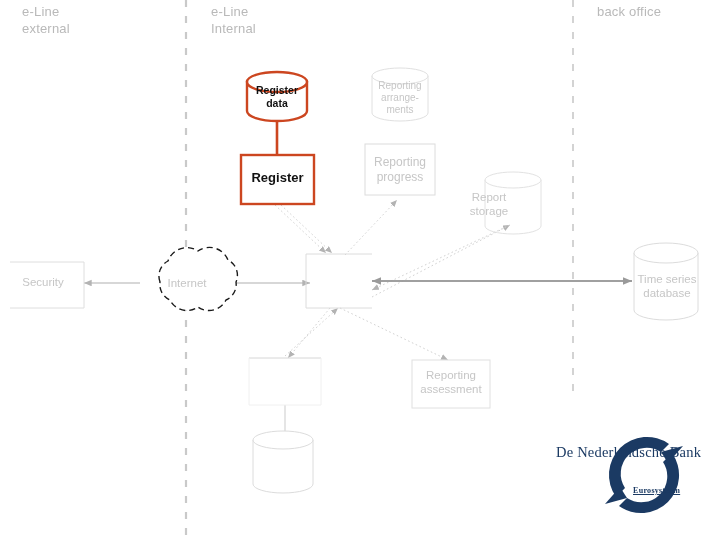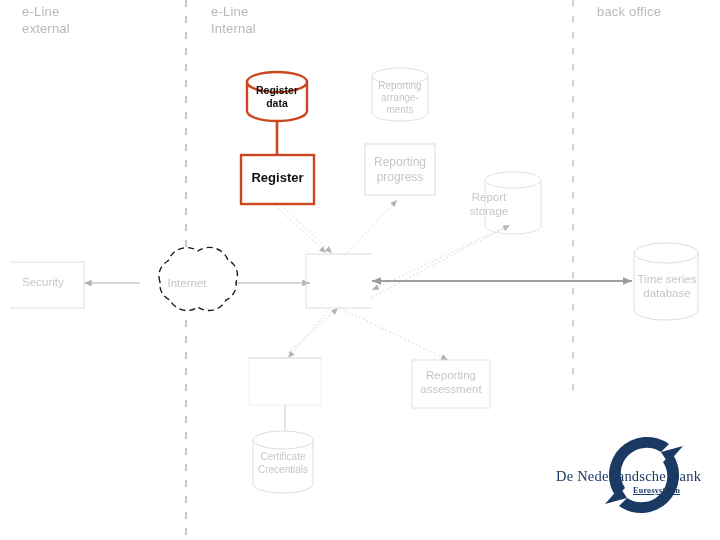--- a/index.html
+++ b/index.html
@@ -213,20 +213,18 @@
   <div class="node-label" style="left:156px; top:276px; width:62px;">Internet</div>
 
 
   <div class="node-label" style="left:630px; top:272px; width:74px;">Time series
 database</div>
 
 
   <div class="node-label" style="left:410px; top:368px; width:82px;">Reporting
 assessment</div>
 
-  <div class="node-label" style="left:248px; top:450px; width:70px; font-size:10px; line-height:13px;">Certificate
-Crecentials</div>
-
-  <div class="logo-text logo-main" style="left:556px; top:468px;">De Nederlandsche Bank</div>
+
+  <div class="logo-text logo-main" style="left:556px; top:444px;">De Nederlandsche Bank</div>
 
   <div class="logo-text logo-sub" style="left:633px; top:486px;text-decoration:underline;">Eurosysteem</div>
 
 </div>
 
 </body></html>

